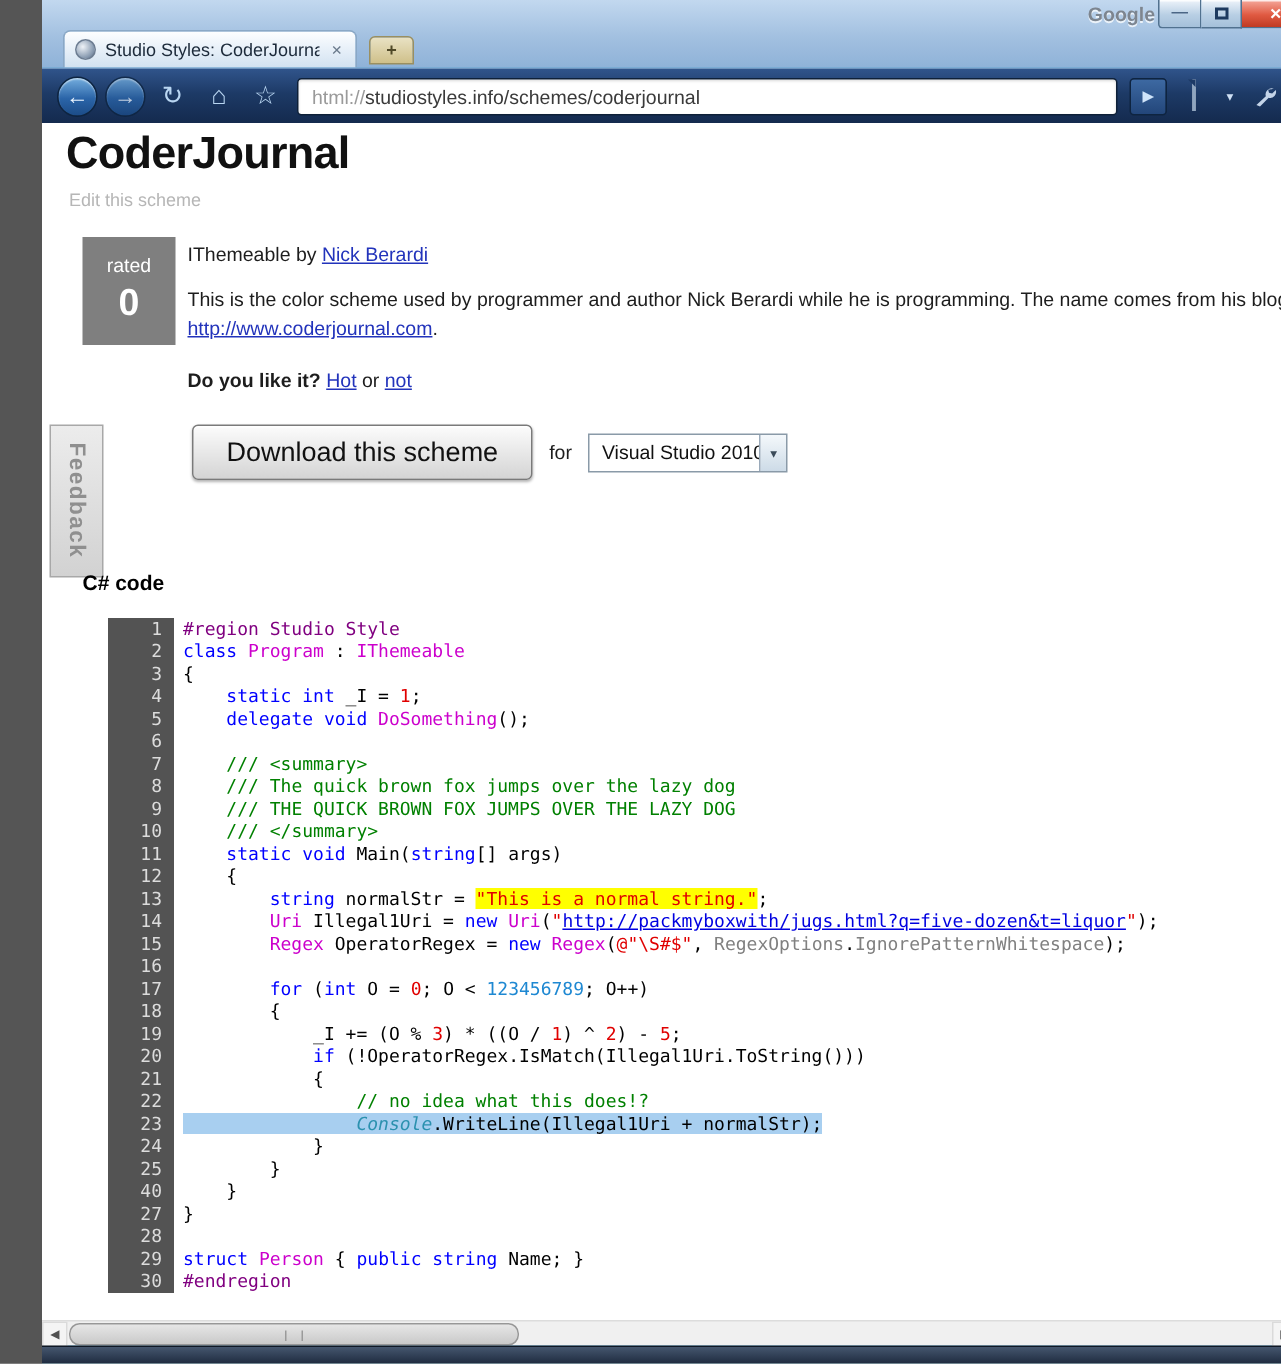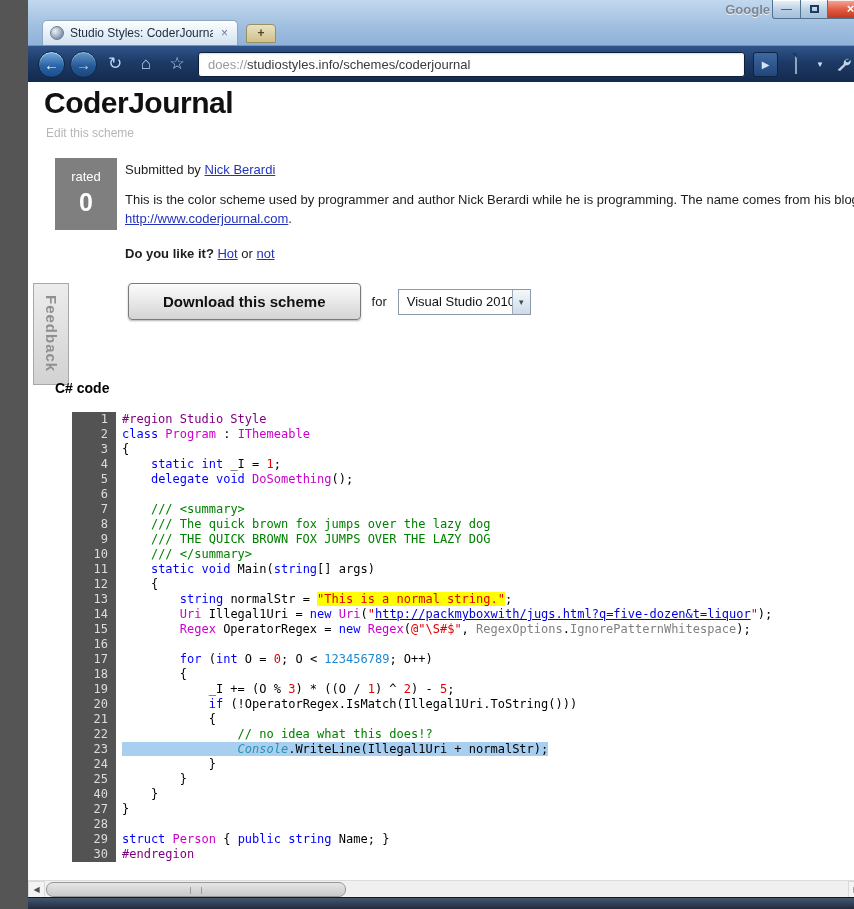--- a/index.html
+++ b/index.html
@@ -98,21 +98,21 @@
   .ratedbox { position:absolute; left:27px; top:76px; width:62px; height:72px; background:#7f7f7f; color:#fff; text-align:center; }
   .ratedlabel { font-size:13px; margin-top:11px; }
   .ratedvalue { font-size:25px; font-weight:bold; margin-top:4px; }
   .submitted { position:absolute; left:97px; top:80px; font-size:13px; color:#1d1d1d; }
   a.bluelink { color:#2233bb; text-decoration:underline; cursor:pointer; }
   .desc { position:absolute; left:97px; top:108px; font-size:13px; color:#1d1d1d; line-height:19px; white-space:nowrap; }
   .likerow { position:absolute; left:97px; top:164px; font-size:13px; color:#1d1d1d; }
   .likerow b { font-weight:bold; }
   .dlrow { position:absolute; left:100px; top:201px; display:flex; align-items:center; gap:11px; }
   .dlbtn {
-    height:37px; padding:0 34px; font-size:15px; font-weight:bold; color:#111;
+    height:37px; padding:0 22px; font-size:18px; font-weight:normal; color:#111;
     border:1px solid #7a7a7a; border-radius:4px;
     background:linear-gradient(#fcfcfc, #e4e4e4 60%, #d4d4d4);
     box-shadow:0 1px 2px rgba(0,0,0,.3), inset 0 1px 0 #fff;
     font-family:"Liberation Sans", sans-serif;
   }
   .forlabel { font-size:13px; color:#1d1d1d; }
   .select { width:133px; height:26px; border:1px solid #8a9aa8; background:#fff; display:flex; align-items:center; }
   .selectval { flex:1; font-size:13px; color:#111; padding-left:8px; white-space:nowrap; overflow:hidden; }
   .selectbtn { width:18px; height:24px; border-left:1px solid #9aaaba; background:linear-gradient(#f4f8fb, #cddbe7); color:#3a4a58; font-size:9px; text-align:center; line-height:24px; }
   .feedbacktab {
@@ -178,21 +178,21 @@
     <div class="newtab">+</div>
   </div>
 
   <div class="navbar">
     <div class="circlebtn">←</div>
     <div class="circlebtn fwd">→</div>
     <div class="iconbtn">↻</div>
     <div class="iconbtn">⌂</div>
     <div class="iconbtn">☆</div>
     <div class="addressbar">
-      <span class="scheme">does://</span>
+      <span class="scheme">html://</span>
         <span class="urlpath">studiostyles.info/schemes/coderjournal</span>
     </div>
     <div class="gobtn">▶</div>
     <div class="iconbtn"><span class="pageicon"></span></div>
     <div class="caret">▾</div>
     <div class="wrenchbtn">
       <svg width="16" height="16" viewBox="0 0 16 16">
           <path fill="#c4d4e8" d="M14.2 3.2a4 4 0 0 0-5.3 4.9L2.6 14l2.4 1 5.8-5.8a4 4 0 0 0 4.7-5.2l-2.4 2.4-2.1-.5-.5-2.1z"></path>
         </svg>
     </div>
@@ -202,21 +202,21 @@
   <div class="viewport">
     <h1 class="pagetitle">CoderJournal</h1>
     <a class="editlink">Edit this scheme</a>
 
     <div class="ratedbox">
       <div class="ratedlabel">rated</div>
       <div class="ratedvalue">0</div>
     </div>
 
     <div class="submitted">
-      <span>Submitted by </span><a class="bluelink">Nick Berardi</a>
+      <span>IThemeable by </span><a class="bluelink">Nick Berardi</a>
     </div>
 
     <div class="desc">
       <div>This is the color scheme used by programmer and author Nick Berardi while he is programming. The name comes from his blog at</div>
       <div><a class="bluelink">http://www.coderjournal.com</a><span>.</span></div>
     </div>
 
     <div class="likerow">
       <b>Do you like it?</b>
       <a class="bluelink">Hot</a><span> or </span><a class="bluelink">not</a>

